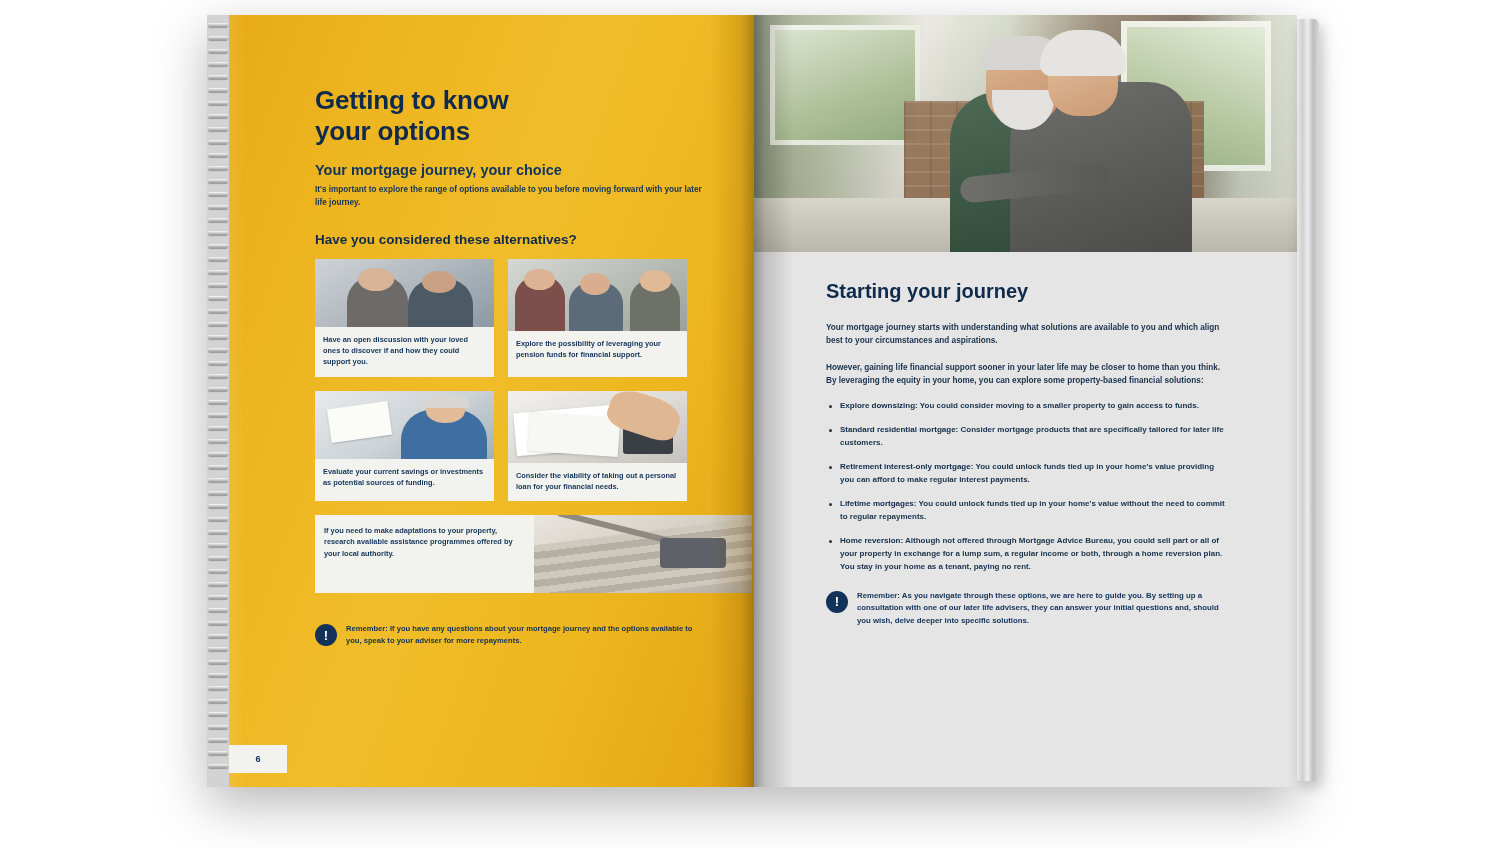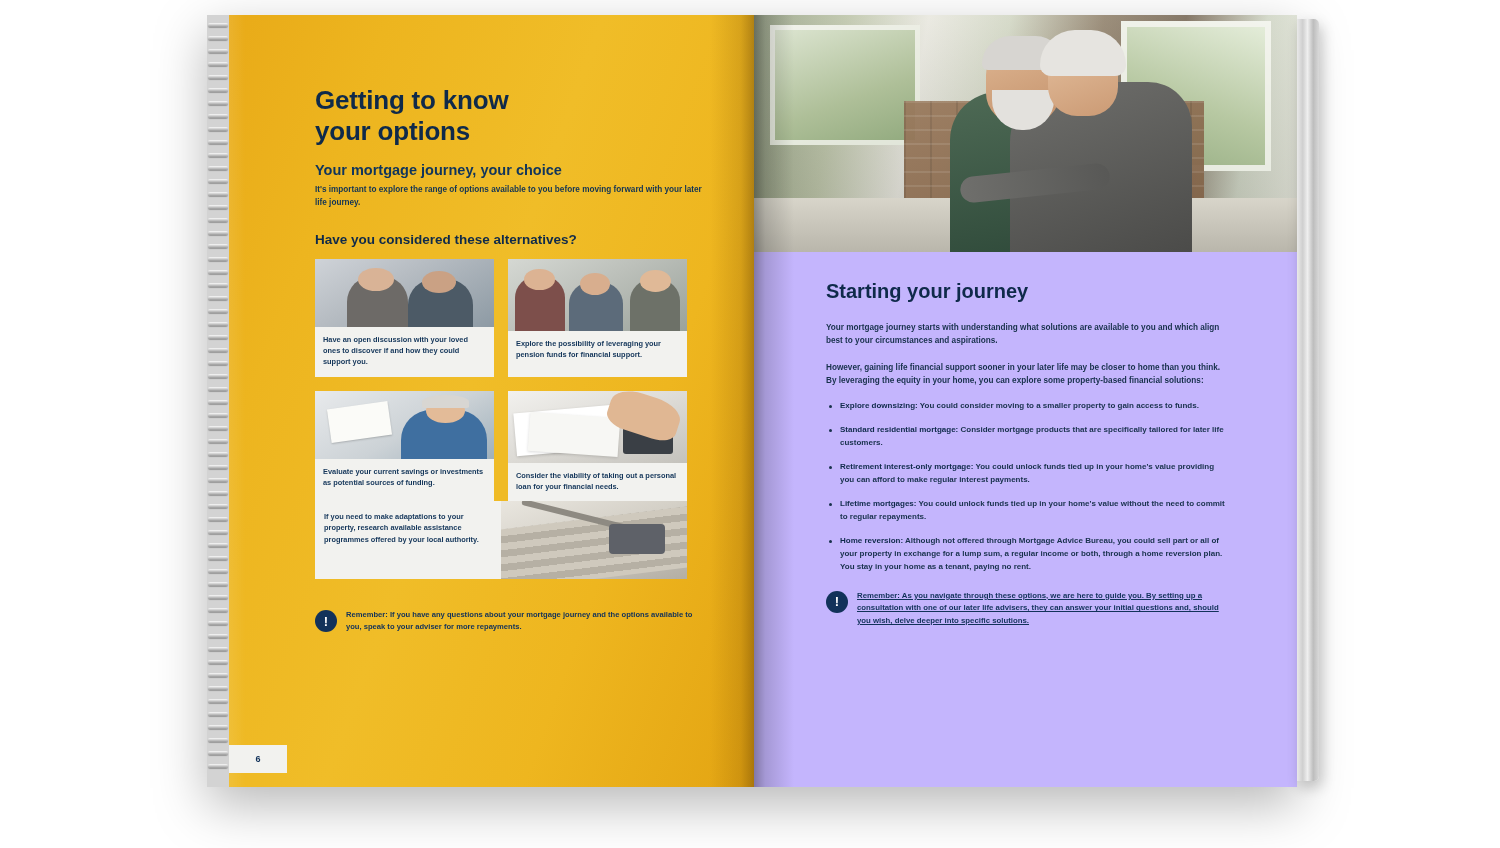--- a/index.html
+++ b/index.html
@@ -120,21 +120,21 @@
   .card .photo.tall { height: 72px; }
   .card .text {
     padding: 7px 8px 9px 8px;
     font-size: 7.4px;
     line-height: 1.52;
     color: #14365a;
     font-weight: 600;
   }
   .card .text b { font-weight: bold; }
 
-  .row3 { display: grid; grid-template-columns: 1fr 1fr; gap: 0; width: 372px; }
+  .row3 { display: grid; grid-template-columns: 1fr 1fr; gap: 0; width: 437px; margin-top: 14px; }
   .row3 .textbox {
     background: #f2f2ef;
     padding: 10px 9px;
     font-size: 7.4px;
     line-height: 1.55;
     color: #14365a;
     font-weight: 600;
   }
   .row3 .imgbox { position: relative; overflow: hidden; min-height: 78px; }
 
@@ -173,21 +173,21 @@
     color: #12325a;
     font-size: 9px;
     font-weight: bold;
     display: flex; align-items: center; justify-content: center;
   }
 
   
   .page-right {
     position: relative;
     width: 543px; height: 772px;
-    background: #c4b5fd;
+    background: #e5e5e5;
     overflow: hidden;
   }
   .page-right::before{
     content:"";
     position:absolute; top:0; left:0; width:40px; height:100%;
     background: linear-gradient(to left, rgba(0,0,0,0) 0%, rgba(0,0,0,0.16) 72%, rgba(0,0,0,0.34) 100%);
     z-index: 5; pointer-events:none;
   }
   .hero {
     position: relative;
@@ -250,21 +250,20 @@
     font-weight: bold;
     font-size: 13px;
     display: flex; align-items: center; justify-content: center;
     margin-top: 1px;
   }
   .remember-right .note {
     font-size: 7.8px;
     line-height: 1.62;
     color: #12325a;
     font-weight: bold;
-    text-decoration: underline;
   }
 
   
   .edge-stack {
     position: absolute;
     left: 1297px; top: 19px;
     width: 22px; height: 762px;
     background: linear-gradient(to right,#e9e9e9 0%, #cfcfcf 26%, #efefef 48%, #bdbdbd 74%, #d9d9d9 100%);
     border-top-right-radius: 5px;
     border-bottom-right-radius: 5px;

